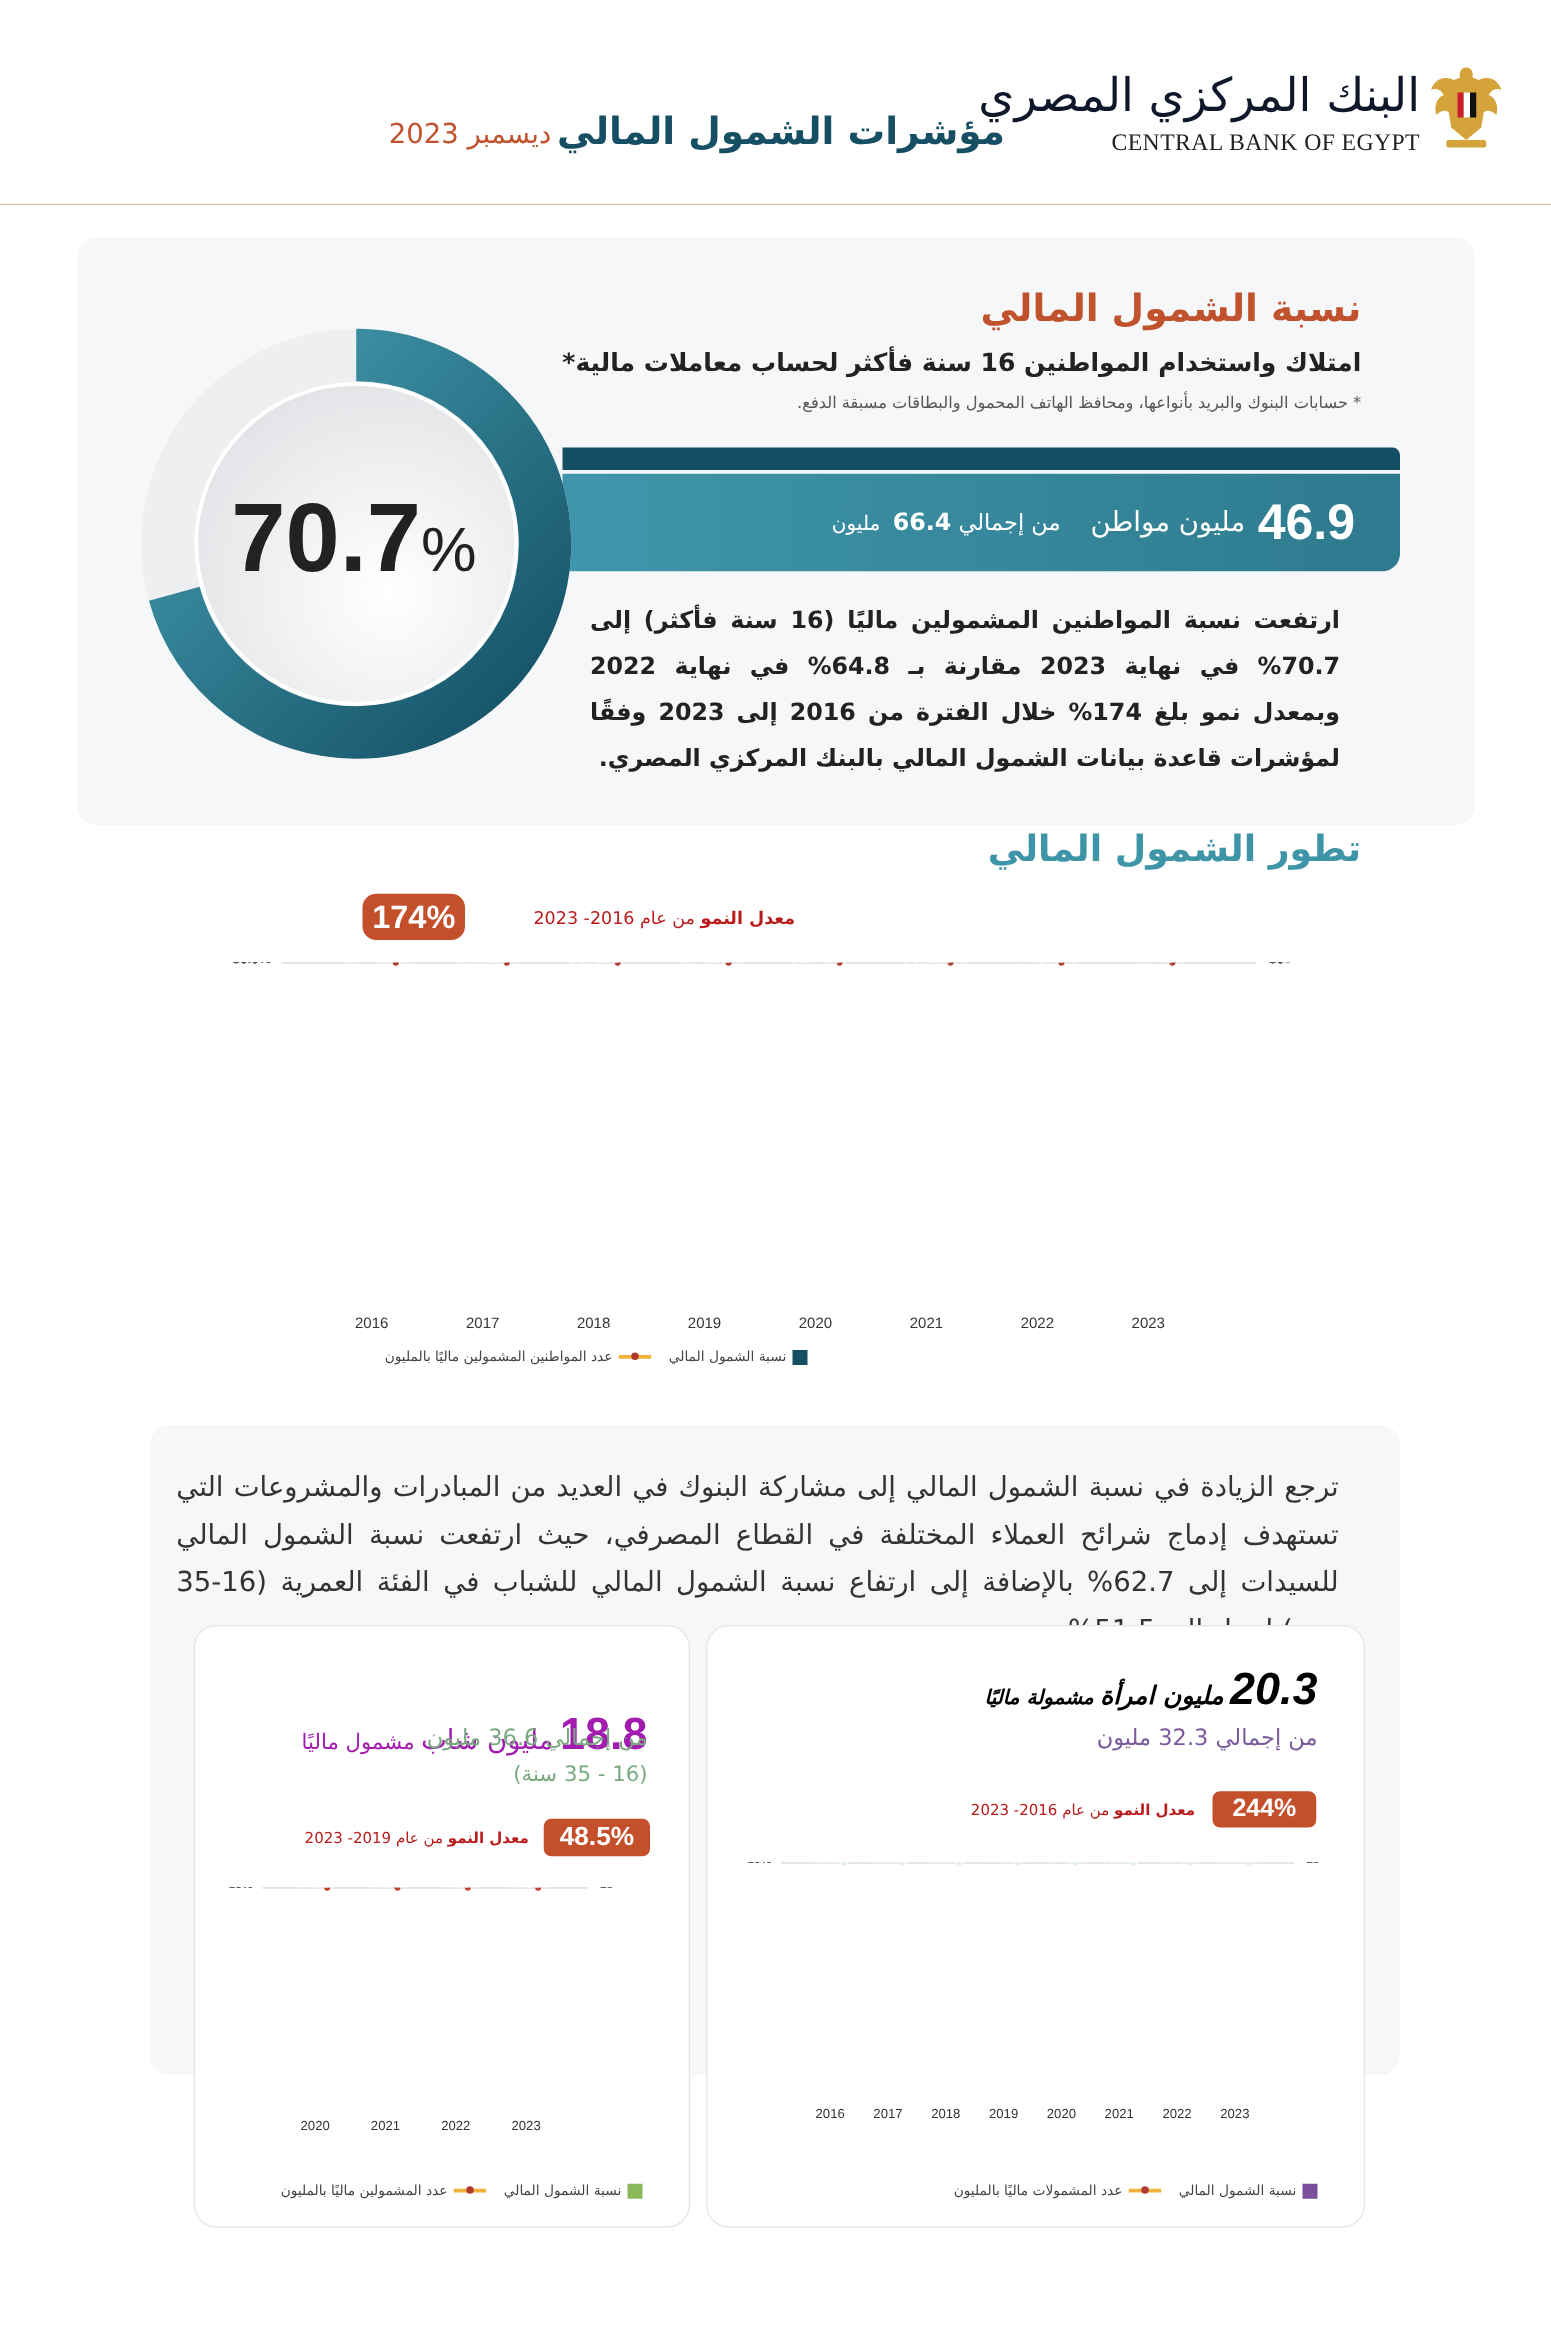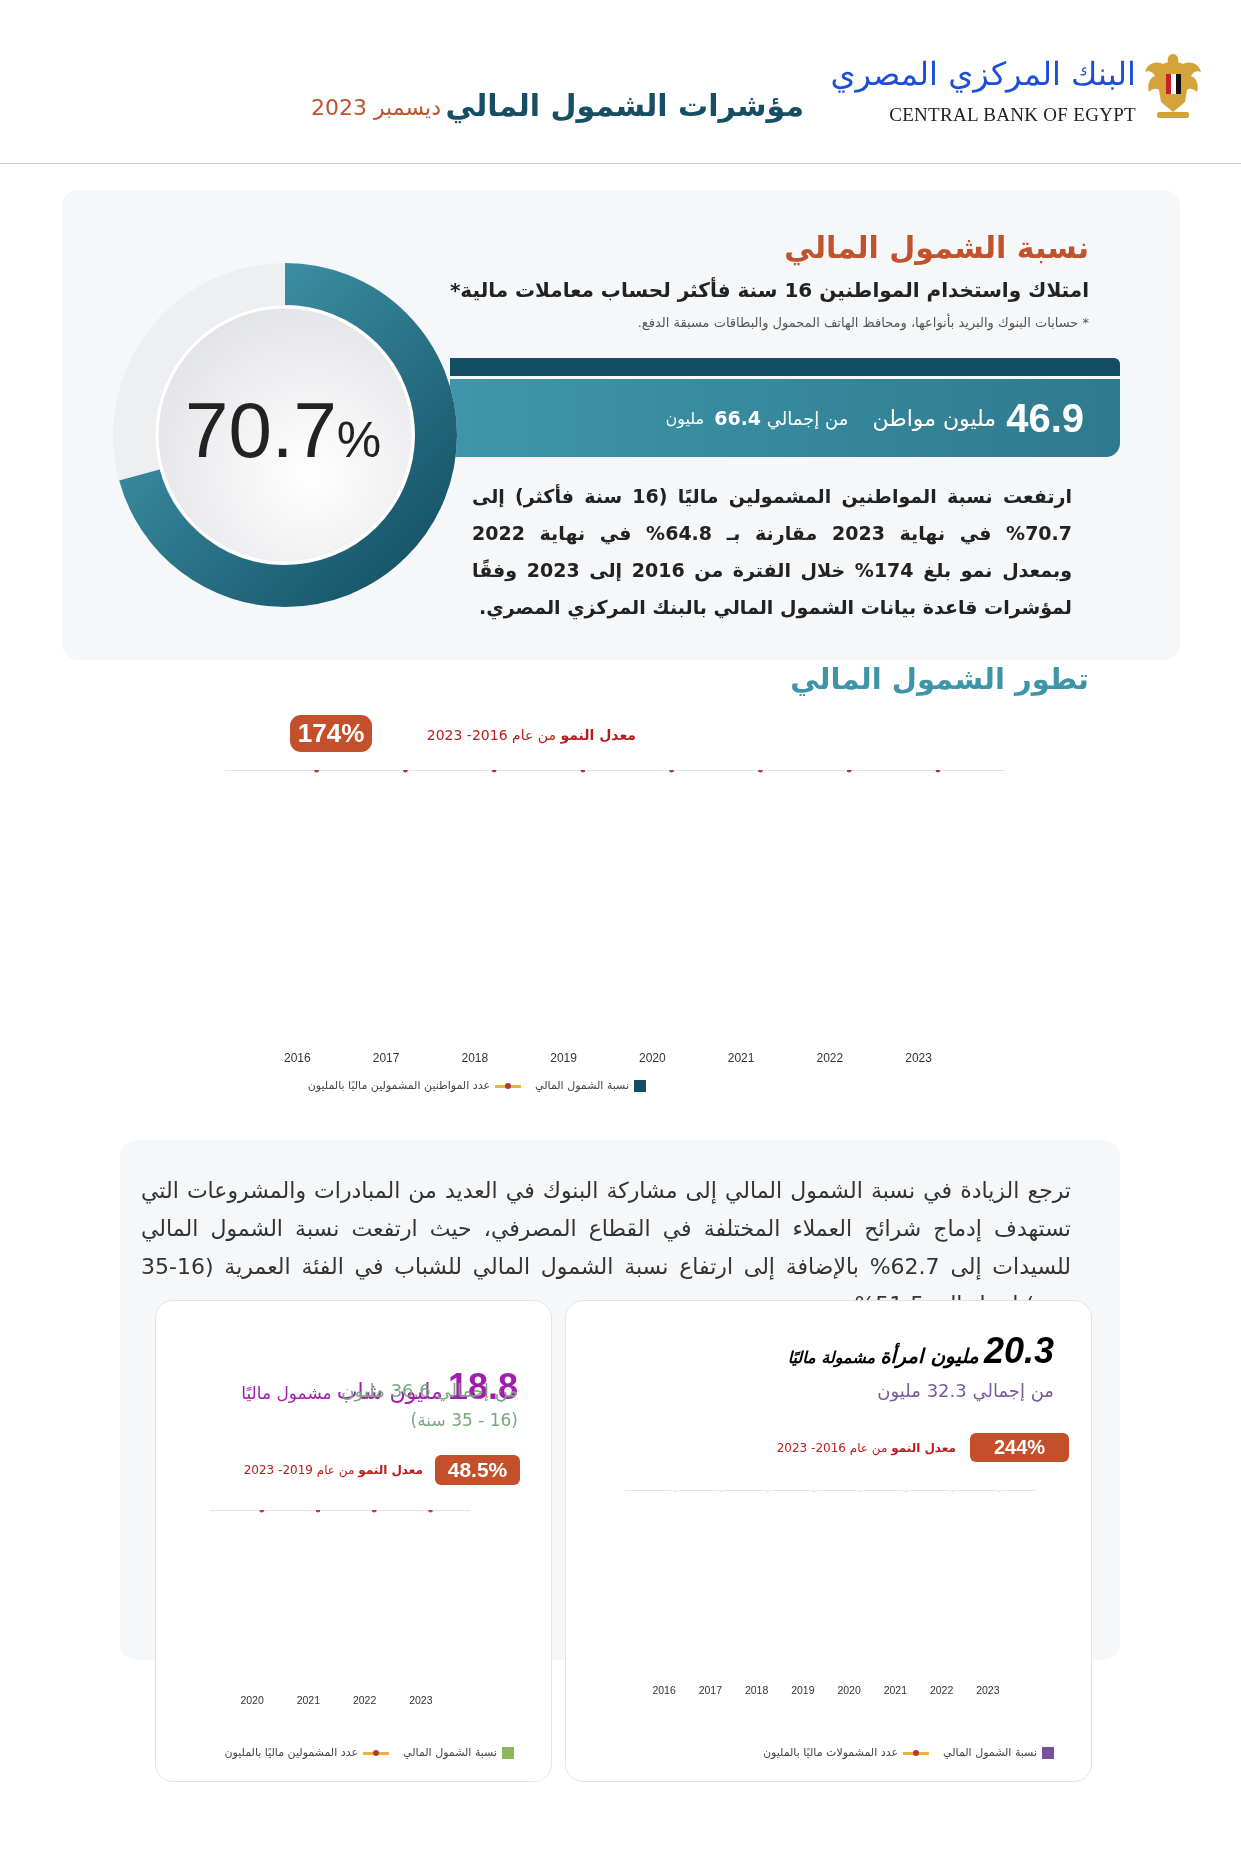--- a/index.html
+++ b/index.html
@@ -1,21 +1,21 @@
 <!DOCTYPE html>
 <html><head>
 <meta charset="utf-8">
 <style>
   * { box-sizing: border-box; margin: 0; padding: 0; }
   body { width: 1241px; height: 1860px; background: #ffffff; font-family: "DejaVu Sans", sans-serif; position: relative; overflow: hidden; color: #222; }
   .abs { position: absolute; }
   
   .header-title { right: 437px; top: 88px; font-size: 30px; font-weight: bold; color: #164e63; direction: rtl; }
   .header-date { right: 800px; top: 95px; font-size: 22px; color: #c0522d; direction: rtl; }
-  .logo-ar { right: 105px; top: 55px; font-family: "DejaVu Serif", serif; font-size: 32px; color: #1d4ed8; direction: rtl; }
+  .logo-ar { right: 105px; top: 55px; font-family: "DejaVu Serif", serif; font-size: 37px; color: #0f172a; direction: rtl; }
   .logo-en { right: 105px; top: 104px; font-family: "Liberation Serif", serif; font-size: 19px; color: #222; letter-spacing: 0.3px; }
   .eagle { right: 38px; top: 50px; width: 60px; height: 72px; }
   .header-line { left: 0; top: 163px; width: 1241px; height: 1px; background: #d9c9a8; }
   
   .panel-top { left: 62px; top: 190px; width: 1118px; height: 470px; background: #f6f7f9; border-radius: 16px; }
   .sec-title { right: 152px; top: 230px; font-size: 30px; font-weight: bold; color: #c0522d; direction: rtl; }
   .sec-sub { right: 152px; top: 278px; font-size: 20px; font-weight: bold; color: #222; direction: rtl; }
   .sec-note { right: 152px; top: 315px; font-size: 13px; color: #555; direction: rtl; }
   .band-dark { left: 450px; top: 358px; width: 670px; height: 18px; background: #134e63; border-radius: 0 6px 0 0; }
   .band { left: 450px; top: 379px; width: 670px; height: 78px; background: linear-gradient(90deg, #3f96aa, #2e7a8e); border-radius: 0 0 14px 0; direction: rtl; display:flex; align-items:center; padding-right: 36px; gap: 10px; color:#fff; }
@@ -81,21 +81,21 @@
     <radialGradient id="inner" cx="0.6" cy="0.65" r="0.7">
       <stop offset="0" stop-color="#ffffff"></stop>
       <stop offset="1" stop-color="#e2e3e6"></stop>
     </radialGradient>
   </defs>
   <circle cx="180" cy="180" r="172" fill="#eeeff1"></circle>
   <circle id="ring-arc" cx="180" cy="180" r="151" fill="none" stroke="url(#rg)" stroke-width="42" transform="rotate(-90 180 180)" stroke-dasharray="670.7740138385711 948.7609813841175"></circle>
   <circle cx="180" cy="180" r="128" fill="url(#inner)" stroke="#ffffff" stroke-width="3"></circle>
 </svg>
 <div class="abs" style="left:185px; top:385px; direction:ltr; white-space:nowrap;">
-  <span style="font-family:'Liberation Sans',sans-serif; font-size:78px; font-weight:normal; color:#222;">70.7</span><span style="font-family:'Liberation Sans',sans-serif; font-size:50px; color:#222;">%</span>
+  <span style="font-family:'Liberation Sans',sans-serif; font-size:78px; font-weight:bold; color:#222;">70.7</span><span style="font-family:'Liberation Sans',sans-serif; font-size:50px; color:#222;">%</span>
 </div>
 
 <div class="abs para1">ارتفعت نسبة المواطنين المشمولين ماليًا (16 سنة فأكثر) إلى 70.7% في نهاية 2023 مقارنة بـ 64.8% في نهاية 2022 وبمعدل نمو بلغ 174% خلال الفترة من 2016 إلى 2023 وفقًا لمؤشرات قاعدة بيانات الشمول المالي بالبنك المركزي المصري.</div>
 
 <div class="abs chart-title">تطور الشمول المالي</div>
 <div class="abs badge" style="left:290px; top:715px; width:82px; height:37px; font-size:26px;border-radius:11px;">174%</div>
 <div class="abs growth-label" style="right:605px; top:727px;"><b>معدل النمو</b> <span>من عام 2016- 2023</span></div>
 
 <svg class="abs" id="main-chart" style="left:170px; top:770px;" width="880" height="300">
     <line x1="125" y1="NaN" x2="835" y2="NaN" stroke="#e4e4e4" stroke-width="1"></line>
@@ -274,21 +274,21 @@
   <span><span class="ln"></span><span>عدد المشمولين ماليًا بالمليون</span></span>
 </div>
 
 <div class="abs card card-women"></div>
 <div class="abs kpi" style="right:187px; top:1330px; color:#000000;font-style:italic;">
   <span style="font-family:'Liberation Sans',sans-serif; font-size:36px; font-weight:bold;">20.3</span>
   <span style="font-size:20px; font-weight:bold;">مليون امرأة</span>
   <span style="font-size:16px; font-weight:bold;">مشمولة ماليًا</span>
 </div>
 <div class="abs kpi" style="right:187px; top:1380px; font-size:18px; color:#7a5a9c;">من إجمالي 32.3 مليون</div>
-<div class="abs badge" style="left:970px; top:1433px; width:99px; height:29px; font-size:20px;">244%</div>
+<div class="abs badge" style="left:970px; top:1433px; width:83px; height:29px; font-size:20px;">244%</div>
 <div class="abs growth-label" style="right:285px; top:1441px; font-size:12px;"><b>معدل النمو</b> <span>من عام 2016- 2023</span></div>
 <svg class="abs" id="women-chart" style="left:590px; top:1490px;" width="490" height="210">
     <line x1="75" y1="NaN" x2="445" y2="NaN" stroke="#e4e4e4" stroke-width="1"></line>
     <line x1="35" y1="NaN" x2="75" y2="NaN" stroke="#e4e4e4" stroke-width="1"></line>
     <text x="27" y="NaN" text-anchor="end" font-size="9.5" fill="#555">0%</text>
     <line x1="75" y1="NaN" x2="445" y2="NaN" stroke="#e4e4e4" stroke-width="1"></line>
     <line x1="35" y1="NaN" x2="75" y2="NaN" stroke="#e4e4e4" stroke-width="1"></line>
     <text x="27" y="NaN" text-anchor="end" font-size="9.5" fill="#555">10%</text>
     <line x1="75" y1="NaN" x2="445" y2="NaN" stroke="#e4e4e4" stroke-width="1"></line>
     <line x1="35" y1="NaN" x2="75" y2="NaN" stroke="#e4e4e4" stroke-width="1"></line>

